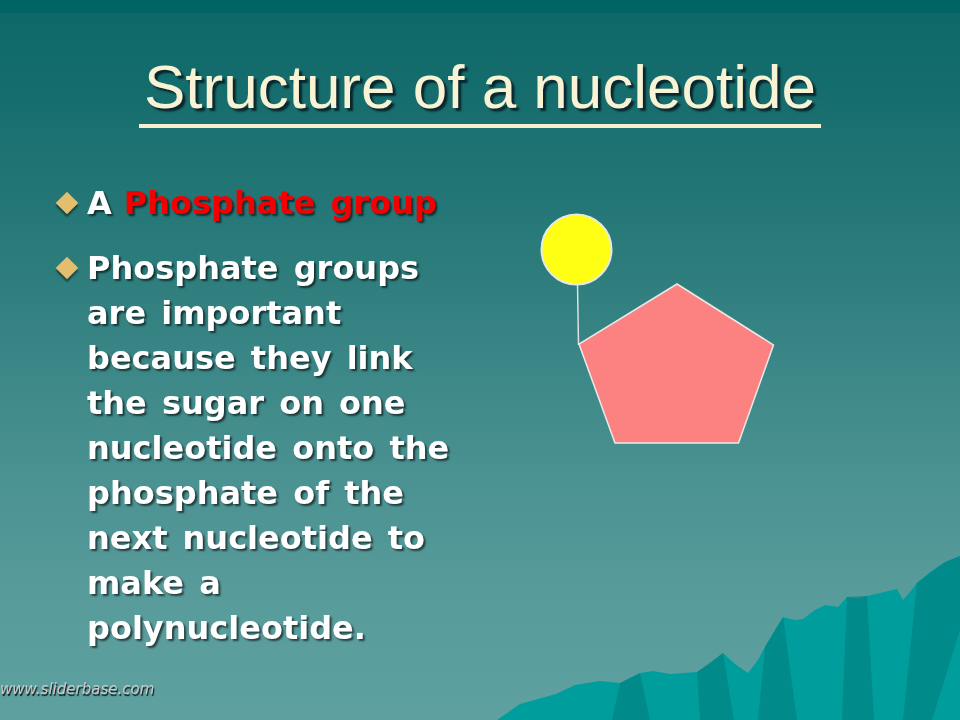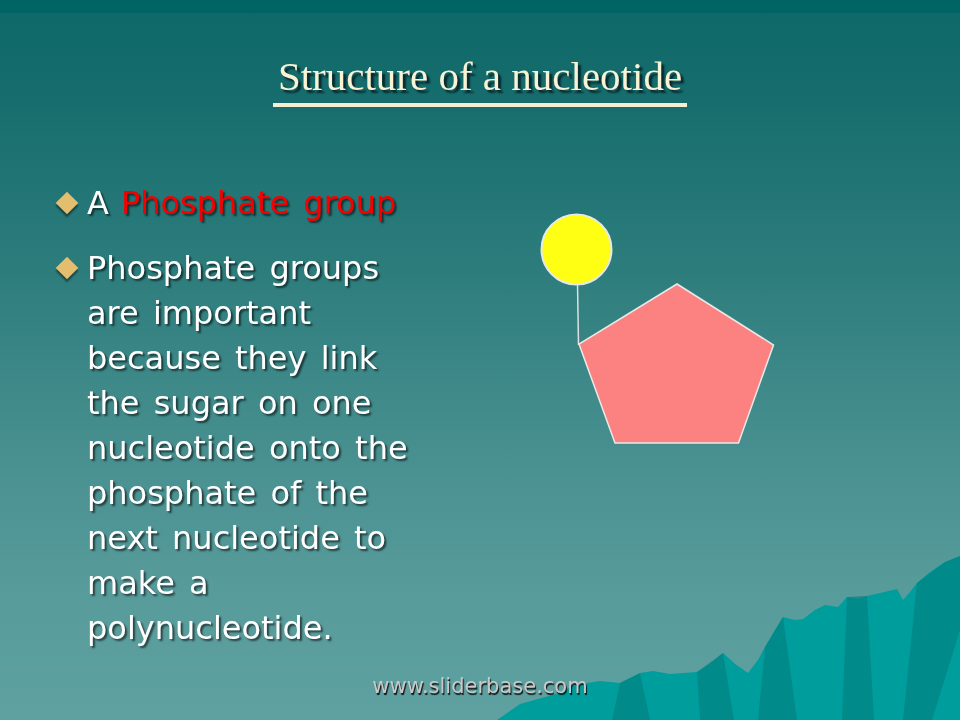--- a/index.html
+++ b/index.html
@@ -10,22 +10,22 @@
   }
   #topband{
     position:absolute; top:0; left:0; width:100%; height:13px;
     background:#006464;
   }
   #title-wrap{
     position:absolute; top:56px; left:0; right:0; text-align:center;
   }
   #title{
     display:inline-block;
-    font-family:Liberation Serif, serif;
-    font-size:41px; line-height:1.0; font-weight:400;
+    font-family:Liberation Sans, sans-serif;
+    font-size:62px; line-height:1.0; font-weight:400;
     color:#f8f3d4;
     text-shadow:3px 3px 2px rgba(0,0,10,0.65);
     border-bottom:4px solid #f6f0d0;
     padding:0 5px 6px 5px;
   }
   #bullets{
     position:absolute; left:57px; top:181px; width:430px;
   }
   .bullet-row{ display:flex; align-items:flex-start; }
   .bullet-row + .bullet-row{ margin-top:20px; }
@@ -33,28 +33,30 @@
     flex:none; width:16px; height:16px; margin:14px 12px 0 2px;
     transform:rotate(45deg);
     background:#e2be6e;
     box-shadow:2px 2px 2px rgba(0,0,0,0.45);
   }
   .bullet-text{
     font-size:32px; line-height:45px; color:#ffffff;
     text-shadow:2px 2px 2px rgba(0,0,0,0.6);
     word-spacing:4px;
     white-space:pre-line;
+    font-weight:bold;
   }
   .bullet-prefix{ margin-right:12px; }
   .bullet-highlight{ color:#f50000; }
   #diagram-svg{ position:absolute; inset:0; }
   #footer{
-    position:absolute; left:0; right:0; bottom:22px; text-align:center;
-    font-size:21px; color:#c9c9c9;
+    position:absolute; left:0; right:0; bottom:22px; text-align:left;
+    font-size:15px; color:#c9c9c9;
     text-shadow:1px 2px 1px rgba(0,0,0,0.85);
+    font-style:italic;
   }
 </style>
 </head>
 <body>
 
 <div id="slide">
 
   <div id="topband"></div>
 
   <div id="title-wrap">

